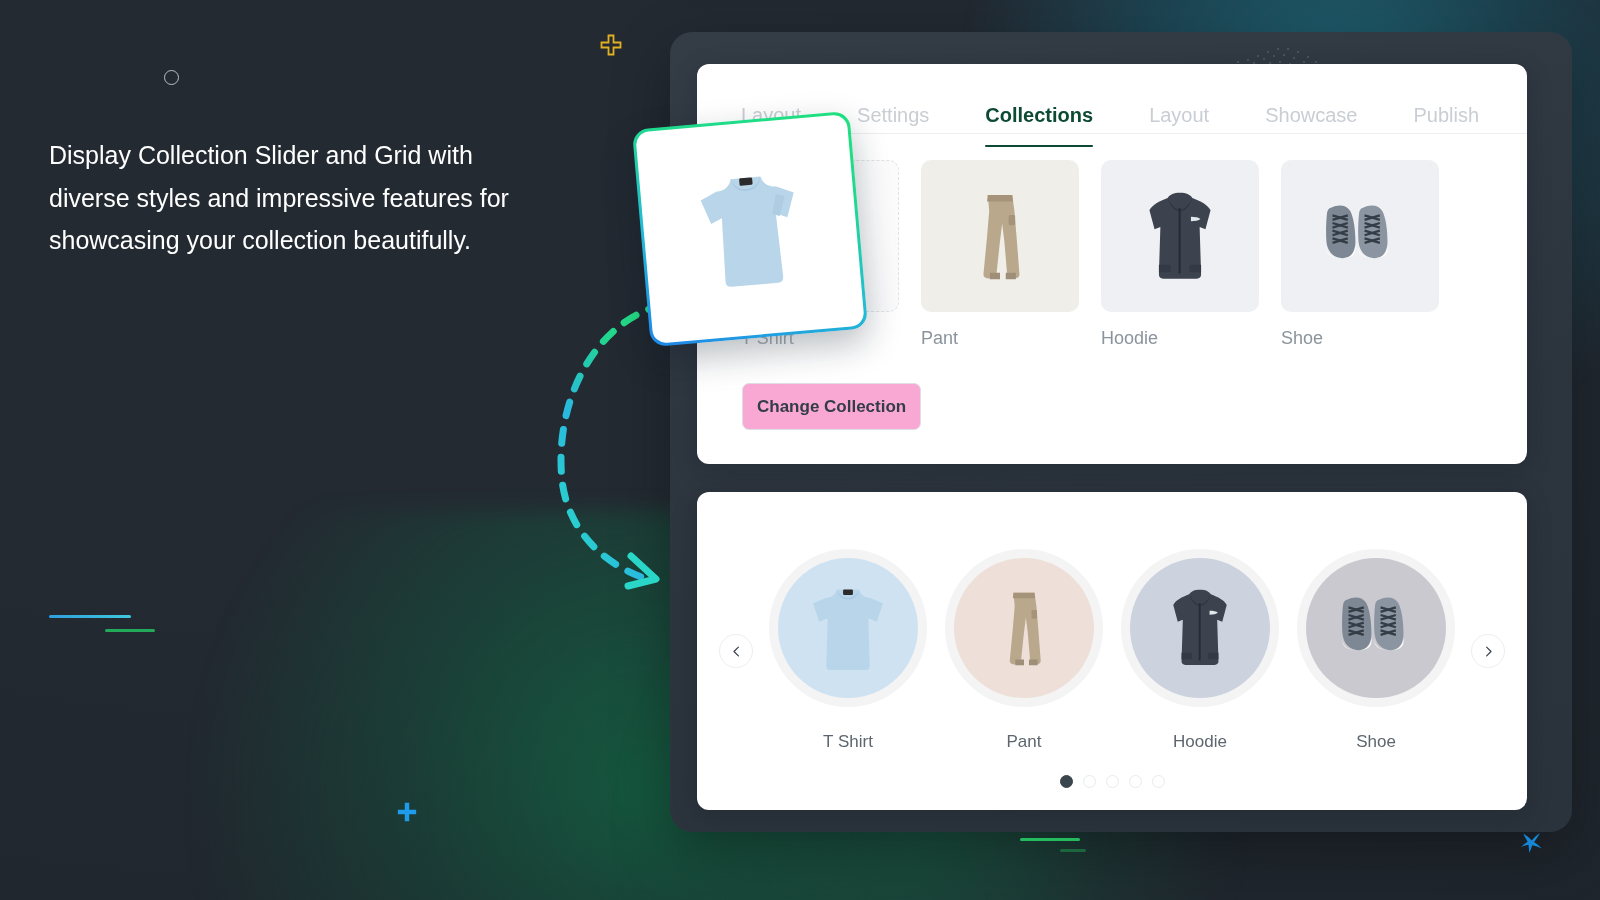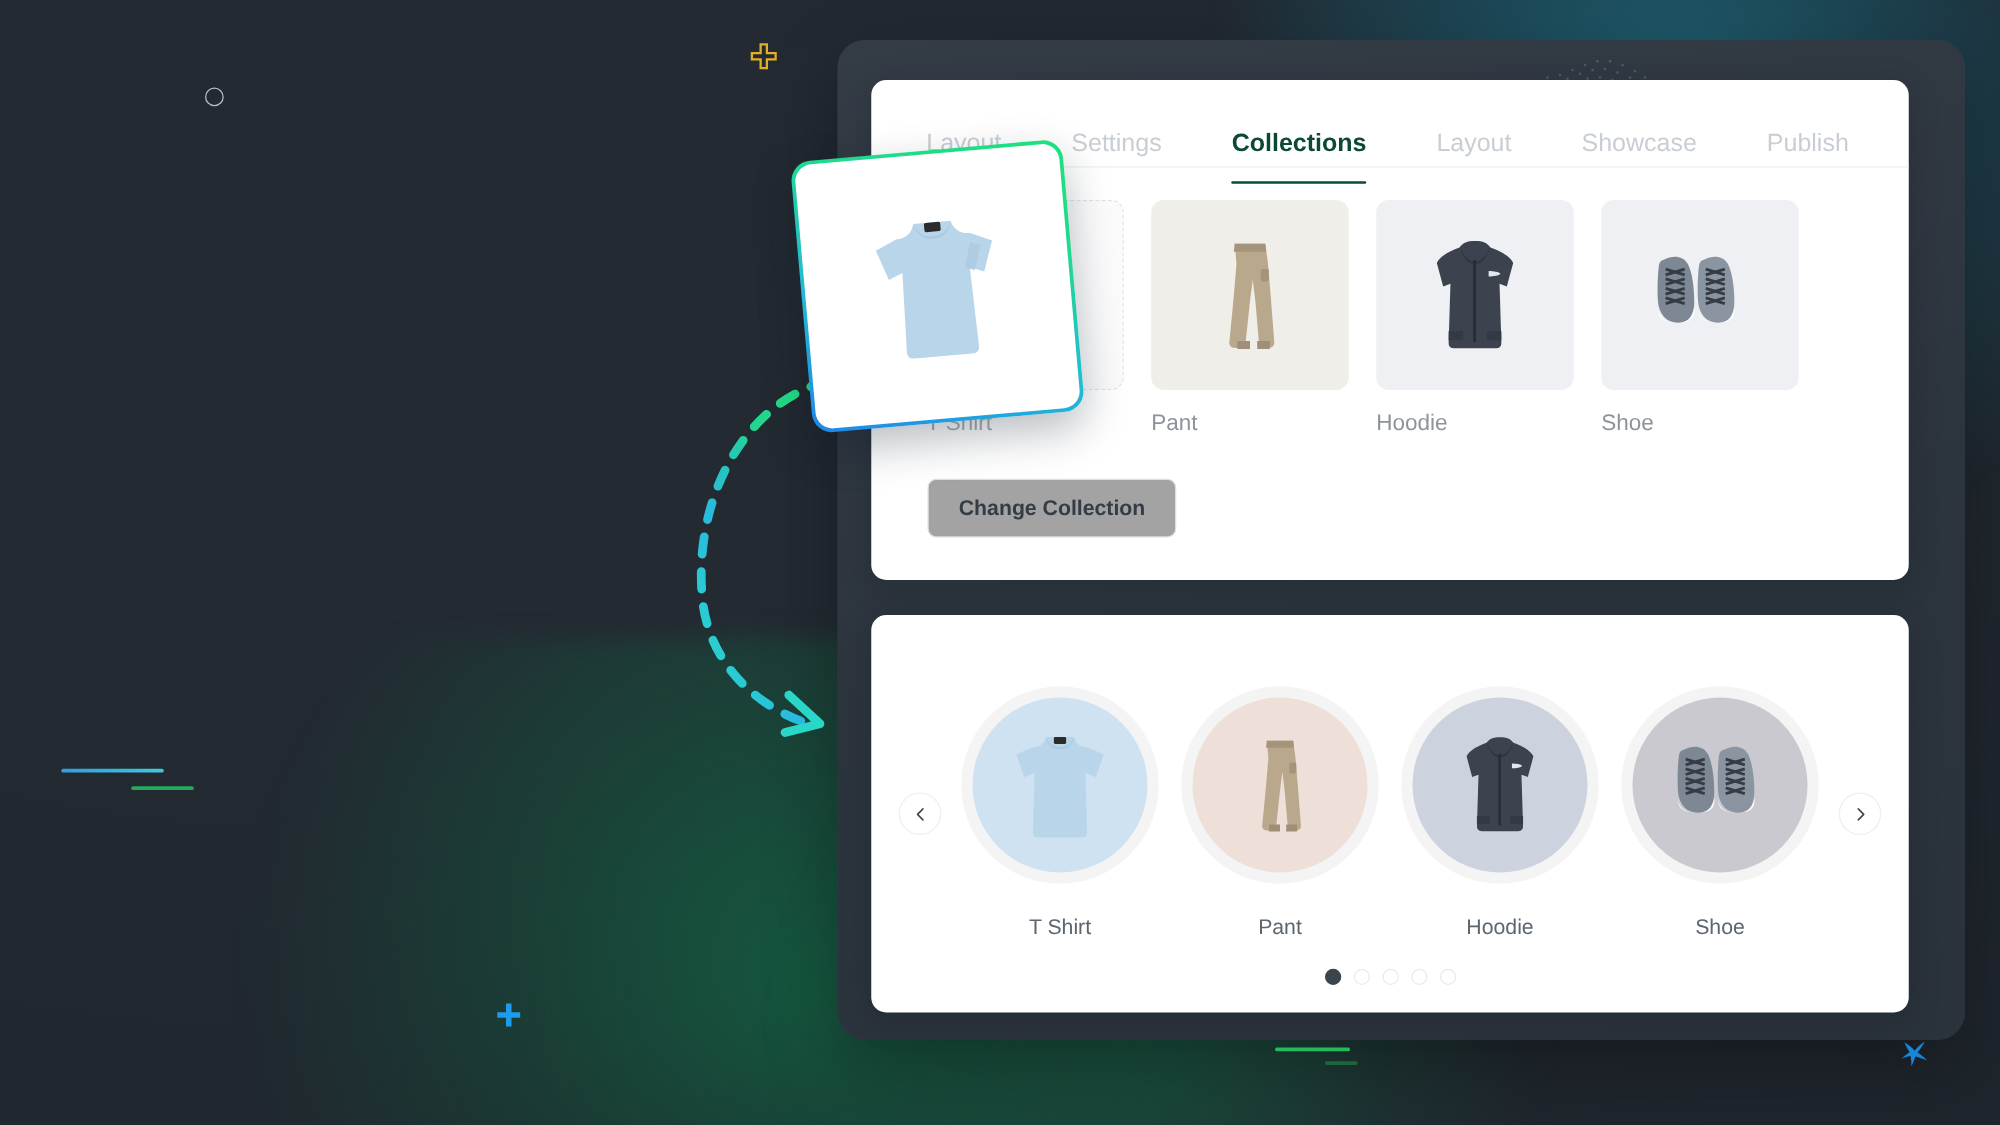--- a/index.html
+++ b/index.html
@@ -134,22 +134,22 @@
     box-shadow:0 14px 34px rgba(10,25,40,.28);
   }
   .drag-card-inner {
     width:100%; height:100%; background:#fff; border-radius:13.5px;
     display:flex; align-items:center; justify-content:center; overflow:hidden;
   }
 
   
   .btn-change {
     margin:34px 0 0 45px; display:inline-flex; align-items:center; justify-content:center;
-    height:47px; padding:0 24px; border:1.4px solid #dcdfe3; border-radius:7px;
-    background:#a3a3a3; font-size:17px; font-weight:bold; color:#343c46; cursor:pointer;
+    height:47px; padding:0 14px; border:1.4px solid #dcdfe3; border-radius:7px;
+    background:#f9a8d4; font-size:17px; font-weight:bold; color:#343c46; cursor:pointer;
   }
 
   
   .slider {
     position:relative; height:100%; display:flex; flex-direction:column;
     align-items:center; justify-content:center; padding-top:8px;
   }
   .slides { display:flex; gap:36px; align-items:flex-start; }
   .slide { width:140px; text-align:center; }
   .circ {
@@ -240,20 +240,21 @@
         <stop offset="70%" stop-color="#29b9e0"></stop>
         <stop offset="100%" stop-color="#2ad6c8"></stop>
       </linearGradient>
     </defs>
     <path d="M122 25 C 55 42, 14 120, 22 200 C 28 255, 70 288, 110 300" fill="none" stroke="url(#arrGrad)" stroke-width="7" stroke-linecap="round" stroke-dasharray="14 14"></path>
     <path d="M91 276 L 116 299 L 88 306" fill="none" stroke="#2ad6c8" stroke-width="7" stroke-linecap="round" stroke-linejoin="round"></path>
   </svg>
 </div>
 
 <div class="hero">
+  <p>Display Collection Slider and Grid with diverse styles and impressive features for showcasing your collection beautifully.</p>
 </div>
 
 <div class="app-shell"></div>
 
 <div class="panel panel-top">
   <div class="tabs">
     <div class="tab">Layout</div>
     <div class="tab">Settings</div>
     <div class="tab active">Collections</div>
     <div class="tab">Layout</div>

